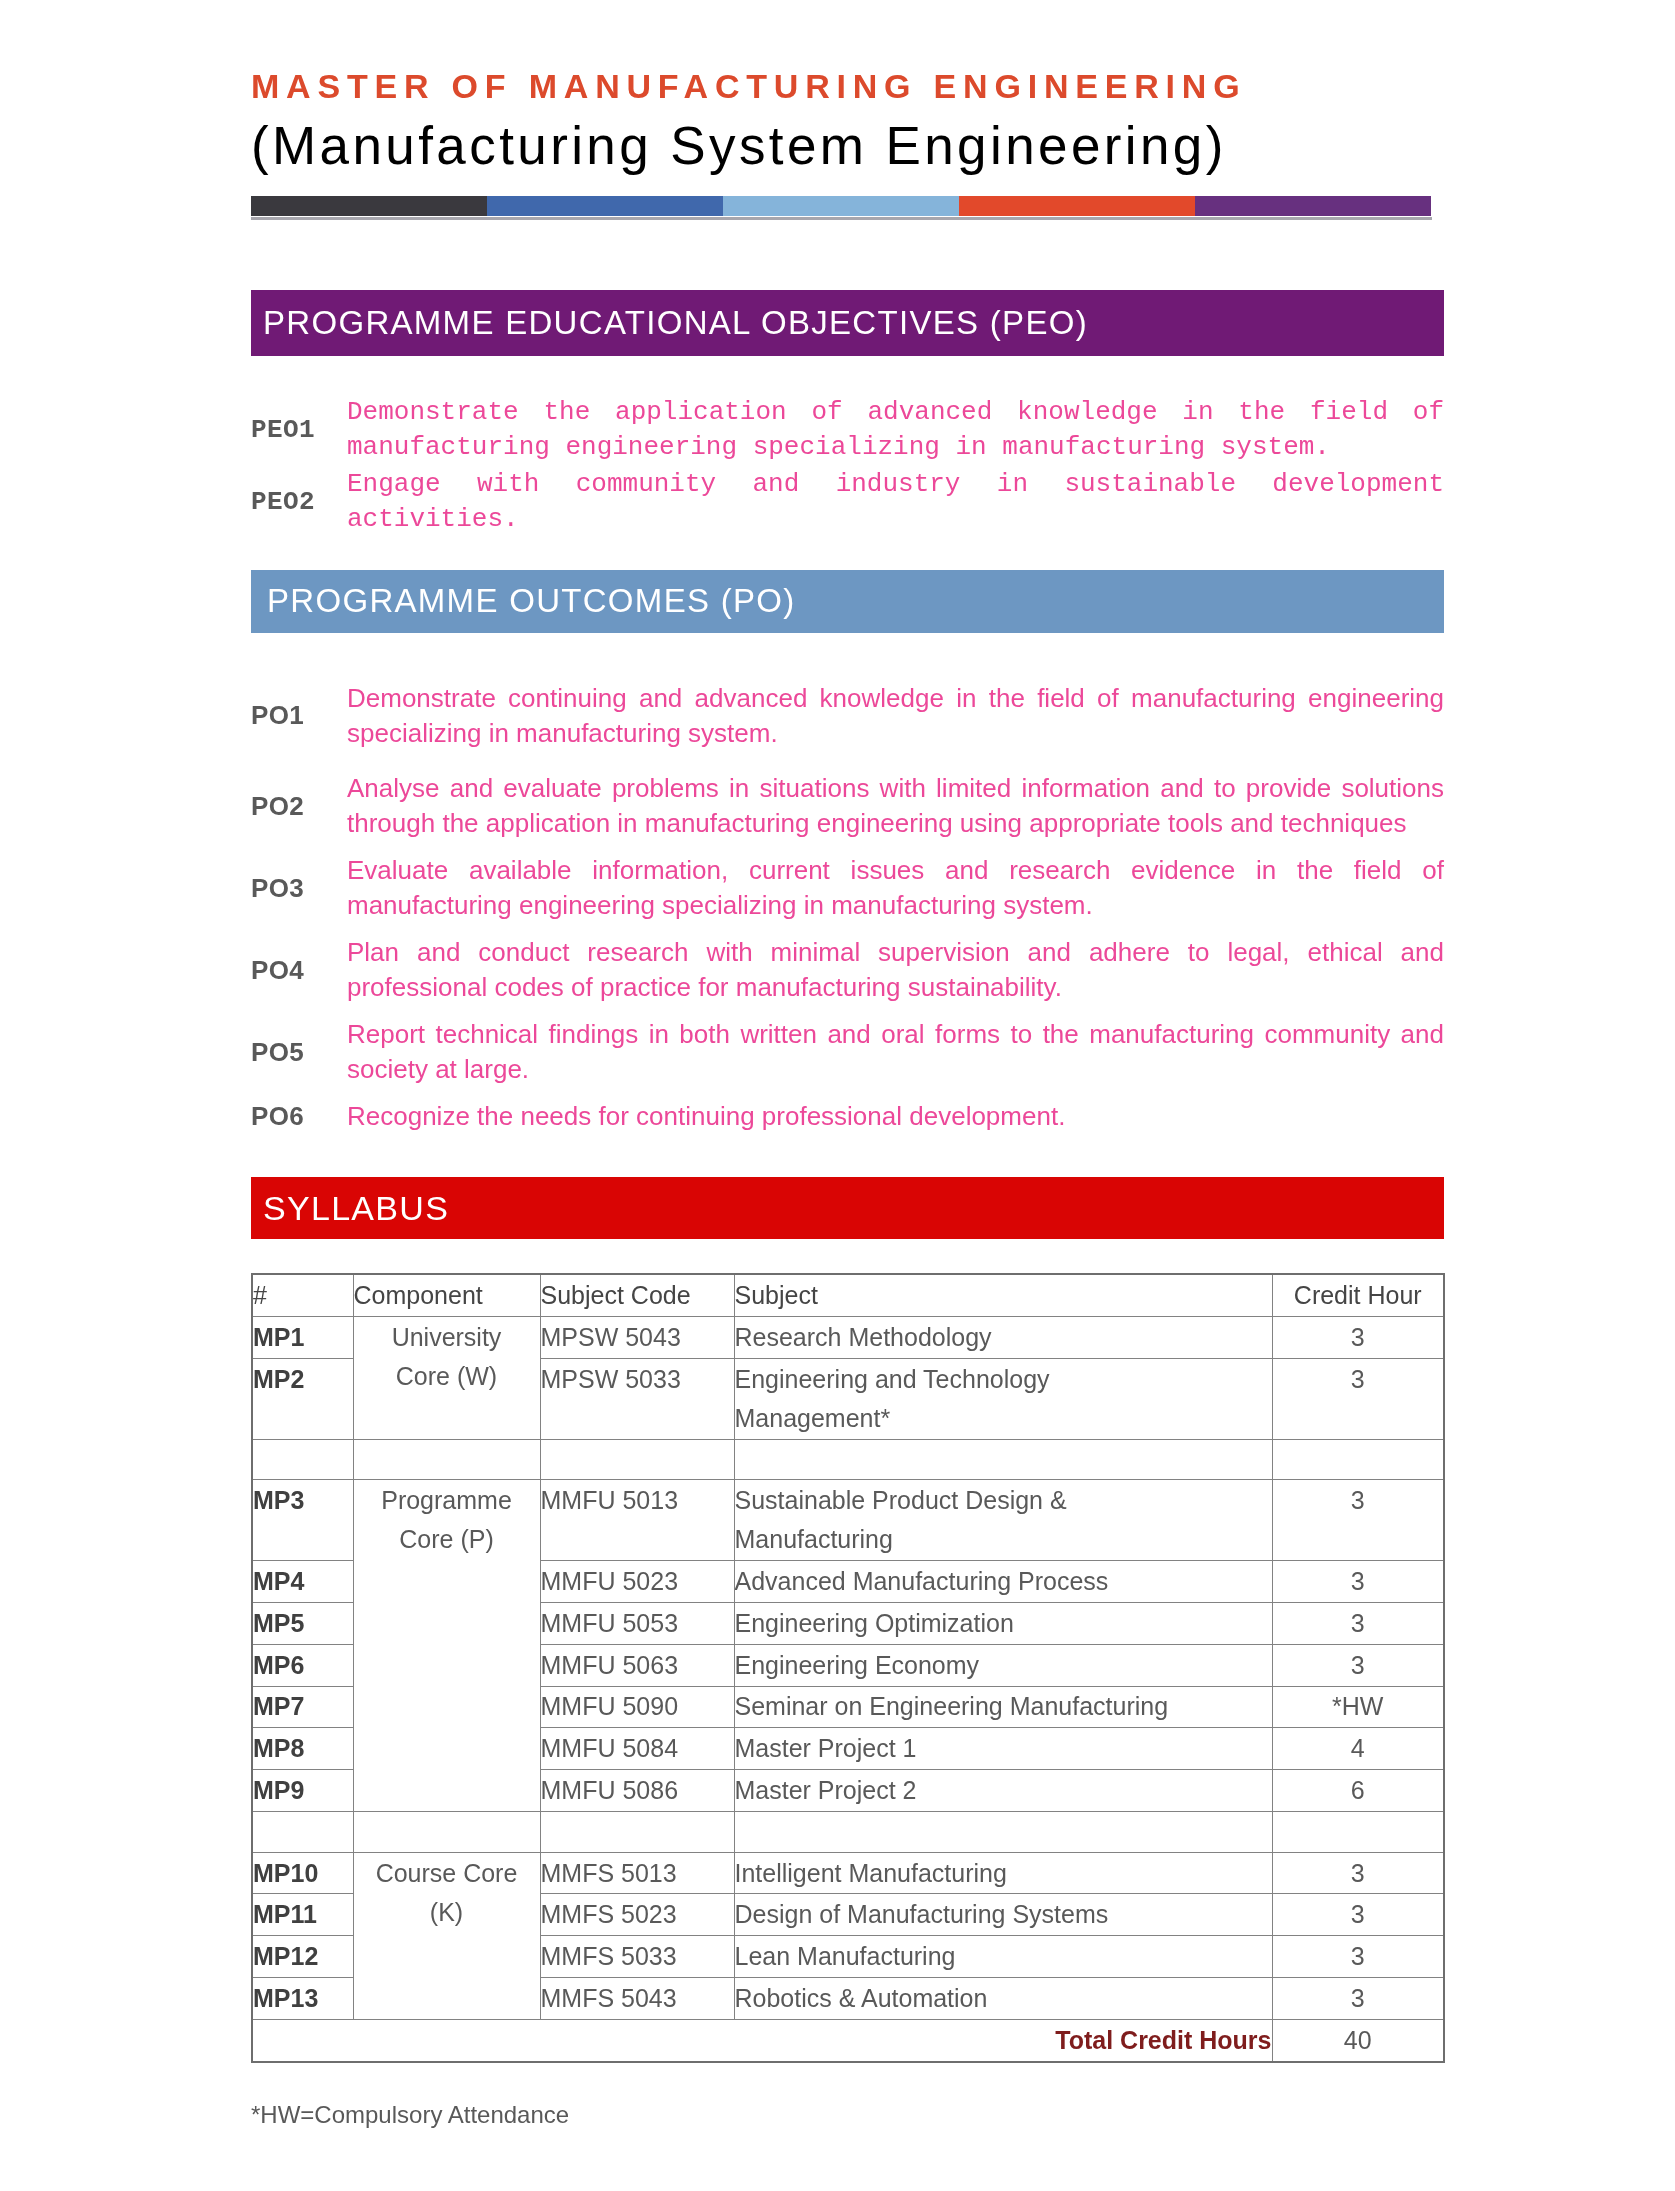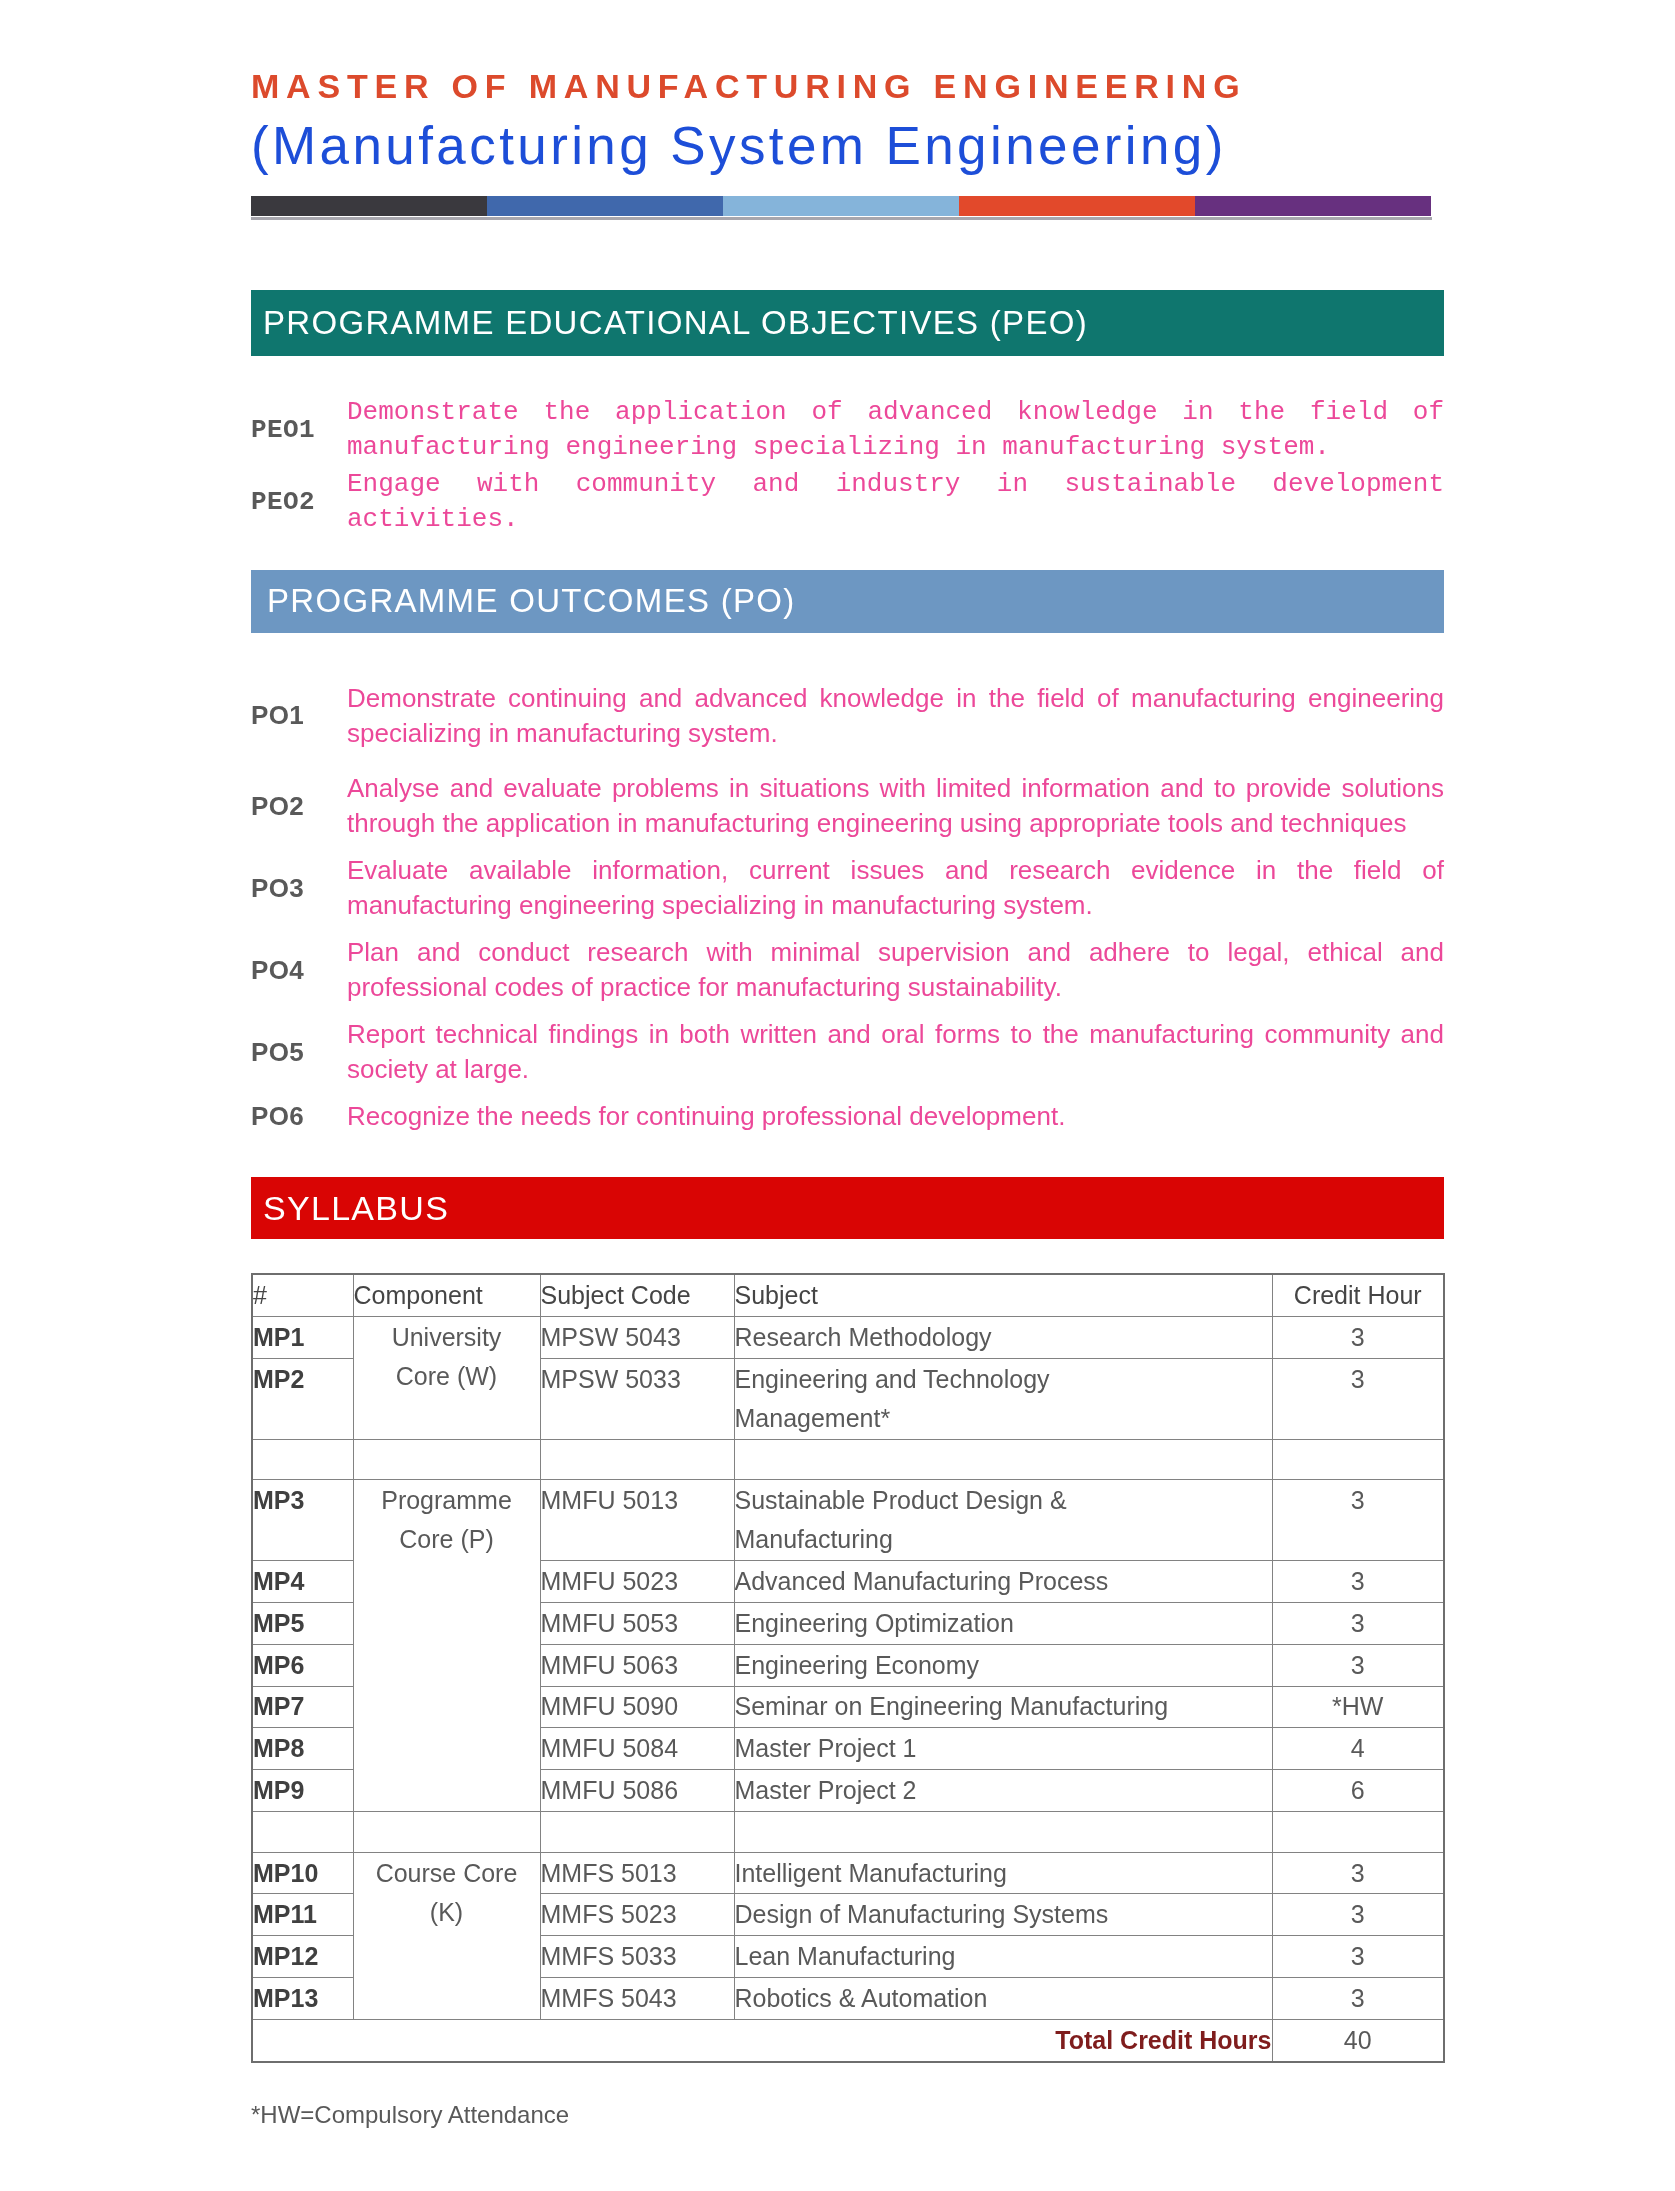--- a/index.html
+++ b/index.html
@@ -44,32 +44,32 @@
   td.cell-total-label{text-align:right;font-weight:bold;color:#7f1d1d;padding-right:13.7px;}
   .footnote{margin-top:38px;font-size:24px;color:#595959;}
 </style>
 </head>
 <body>
 
 <div class="page">
   <div class="content">
 
     <h1 class="title1" style="color: rgb(220, 74, 44);">MASTER OF MANUFACTURING ENGINEERING</h1>
-    <h2 class="title2" style="color: #1d4ed8;">(Manufacturing System Engineering)</h2>
+    <h2 class="title2" style="color: #000000;">(Manufacturing System Engineering)</h2>
 
     <div class="divider-bar">
       <div class="seg" style="background-color: rgb(58, 57, 62);"></div>
       <div class="seg" style="background-color: rgb(64, 104, 172);"></div>
       <div class="seg" style="background-color: rgb(133, 180, 218);"></div>
       <div class="seg" style="background-color: rgb(226, 73, 43);"></div>
       <div class="seg" style="background-color: rgb(103, 48, 127);"></div>
     </div>
     <div class="divider-underline"></div>
 
-    <div class="banner banner-peo" style="background-color: #0f766e;">PROGRAMME EDUCATIONAL OBJECTIVES (PEO)</div>
+    <div class="banner banner-peo" style="background-color: #701a75;">PROGRAMME EDUCATIONAL OBJECTIVES (PEO)</div>
 
     <div class="obj-list">
       <div class="obj-item">
         <div class="obj-label">PEO1</div>
         <div class="obj-text">Demonstrate the application of advanced knowledge in the field of manufacturing engineering specializing in manufacturing system.</div>
       </div>
       <div class="obj-item">
         <div class="obj-label">PEO2</div>
         <div class="obj-text">Engage with community and industry in sustainable development activities.</div>
       </div>

